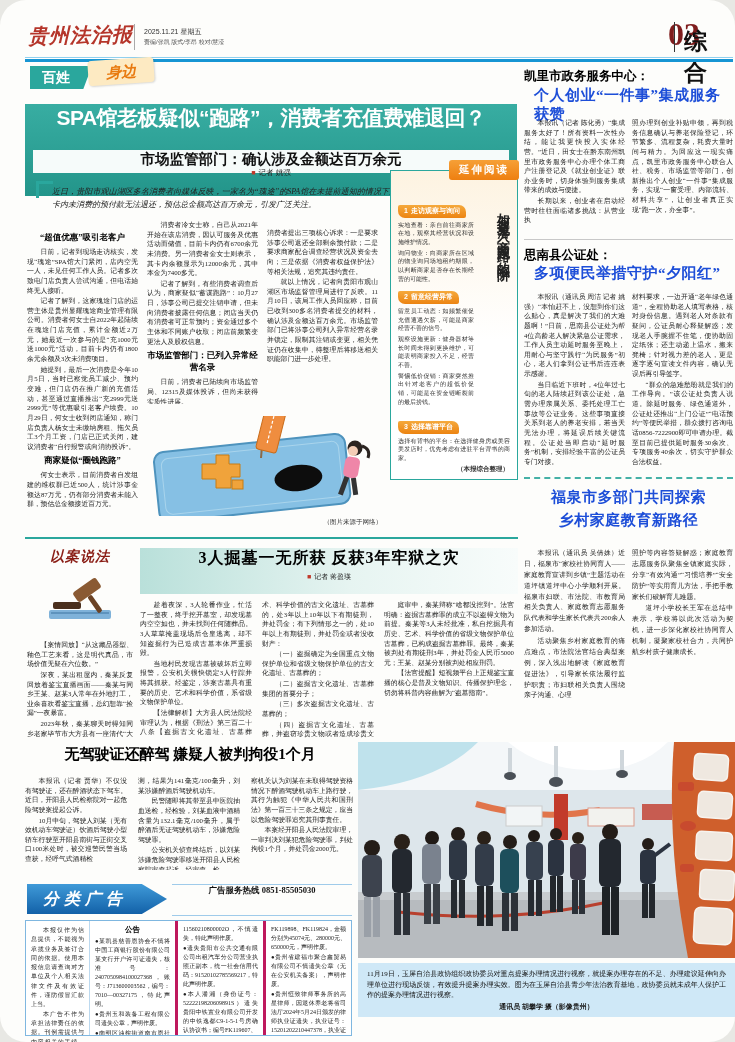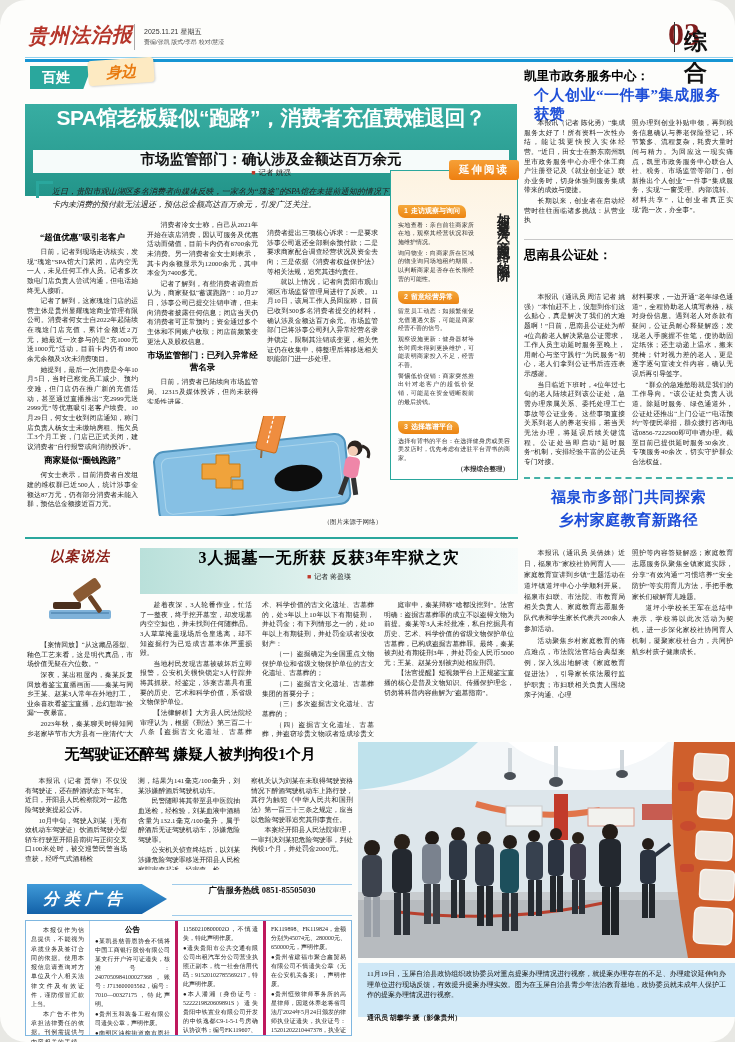--- a/index.html
+++ b/index.html
@@ -79,21 +79,21 @@
   .ads-disc{width:64px;padding:5px 5px;border-right:1px solid #bcd9ef;box-sizing:border-box;}
   .ads-disc p{margin:0;font-size:6px;line-height:1.55;text-align:justify;text-indent:2em;color:#222;font-family:"Liberation Serif",serif;}
   .ads-col{flex:1;padding:4px 5px;border-right:3px solid #be185d;overflow:hidden;}
   .ads-col:last-child{border-right:none;}
   .ads-col p{margin:0 0 1px;font-size:6px;line-height:1.5;text-align:justify;color:#222;font-family:"Liberation Serif",serif;}
   .ads-hdr{text-align:center;font:bold 7.5px "Liberation Serif",serif;margin:0 0 2px;color:#000;}
   
   .photo{left:358px;top:742px;width:377px;height:216px;overflow:hidden;}
   .photo-cap{left:358px;top:963px;width:377px;height:54px;background:#cfe8f7;box-sizing:border-box;padding:6px 9px;}
   .photo-cap .c{font:7px/1.5 "Liberation Serif",serif;text-align:justify;color:#111;}
-  .photo-cap .credit{display:block;text-align:left;font:bold 7px "Liberation Serif",serif;margin-top:12px;}
+  .photo-cap .credit{display:block;text-align:center;font:bold 7px "Liberation Serif",serif;margin-top:1px;}
   
   .r-kicker{font:bold 12.5px "Liberation Serif",serif;color:#000;}
   .r-title{font:bold 15px "Liberation Serif",serif;color:#1d4ed8;letter-spacing:.5px;}
   .ra-kicker{left:524px;top:68px;} .ra-title{left:534px;top:86px;}
   .rcol{overflow:hidden;width:101px;}
   .ra-c1{left:524px;top:118px;height:114px;} .ra-c2{left:632px;top:118px;height:114px;}
   .div-gray{left:524px;top:239px;width:209px;height:1px;background:#c8c8c8;}
   .rb-kicker{left:524px;top:247px;} .rb-title{left:534px;top:264px;}
   .rb-c1{left:524px;top:292px;height:176px;} .rb-c2{left:632px;top:292px;height:176px;}
   .div-wave{left:524px;top:477px;width:209px;height:0;border-top:2px dashed #45b1a7;}
@@ -392,20 +392,21 @@
   <div class="abs txt rcol ra-c1">
     <p>本报讯（记者 陈化勇）“集成服务太好了！所有资料一次性办结，能让我更快投入实体经营。”近日，田女士在黔东南州凯里市政务服务中心办理个体工商户注册登记及《就业创业证》联办业务时，切身体验到服务集成带来的成效与便捷。</p>
     <p>长期以来，创业者在启动经营时往往面临诸多挑战：从营业执</p>
   </div>
   <div class="abs txt rcol ra-c2">
     <p class="cont">照办理到创业补贴申领，再到税务信息确认与养老保险登记，环节繁多、流程复杂，耗费大量时间与精力。为回应这一现实痛点，凯里市政务服务中心联合人社、税务、市场监管等部门，创新推出个人创业“一件事”集成服务，实现“一窗受理、内部流转、材料共享”，让创业者真正实现“跑一次，办全事”。</p>
   </div>
   <div class="abs div-gray"></div>
 
   <div class="abs r-kicker rb-kicker">思南县公证处：</div>
+  <div class="abs r-title rb-title">多项便民举措守护“夕阳红”</div>
   <div class="abs txt rcol rb-c1">
     <p>本报讯（通讯员 周洁 记者 姚强）“本怕赶不上，没想到你们这么贴心，真是解决了我们的大难题啊！”日前，思南县公证处为帮4位高龄老人解决紧急公证需求，工作人员主动延时服务至晚上，用耐心与坚守践行“为民服务”初心，老人们拿到公证书后连连表示感谢。</p>
     <p>当日临近下班时，4位年过七旬的老人陆续赶到该公证处，急需办理亲属关系、委托处理工亡事故等公证业务。这些事项直接关系到老人的养老安排，若当天无法办理，将延误后续关键流程。公证处当即启动“延时服务”机制，安排经验丰富的公证员专门对接。</p>
     <p>工作人员一边轻声安抚老人焦虑情绪，逐句讲解公证流程与</p>
   </div>
   <div class="abs txt rcol rb-c2">
     <p class="cont">材料要求，一边开通“老年绿色通道”，全程协助老人填写表格，核对身份信息。遇到老人对条款有疑问，公证员耐心释疑解惑；发现老人手腕握不住笔，便协助固定纸张；还主动递上温水，搬来凳椅；针对视力差的老人，更是逐字逐句宣读文件内容，确认无误后再引导签字。</p>
     <p>“群众的急难愁盼就是我们的工作导向。”该公证处负责人说道。除延时服务、绿色通道外，公证处还推出“上门公证”“电话预约”等便民举措，群众拨打咨询电话0856-7222900即可申请办理。截至目前已提供延时服务30余次、专项服务40余次，切实守护群众合法权益。</p>
   </div>
   <div class="abs div-wave"></div>

